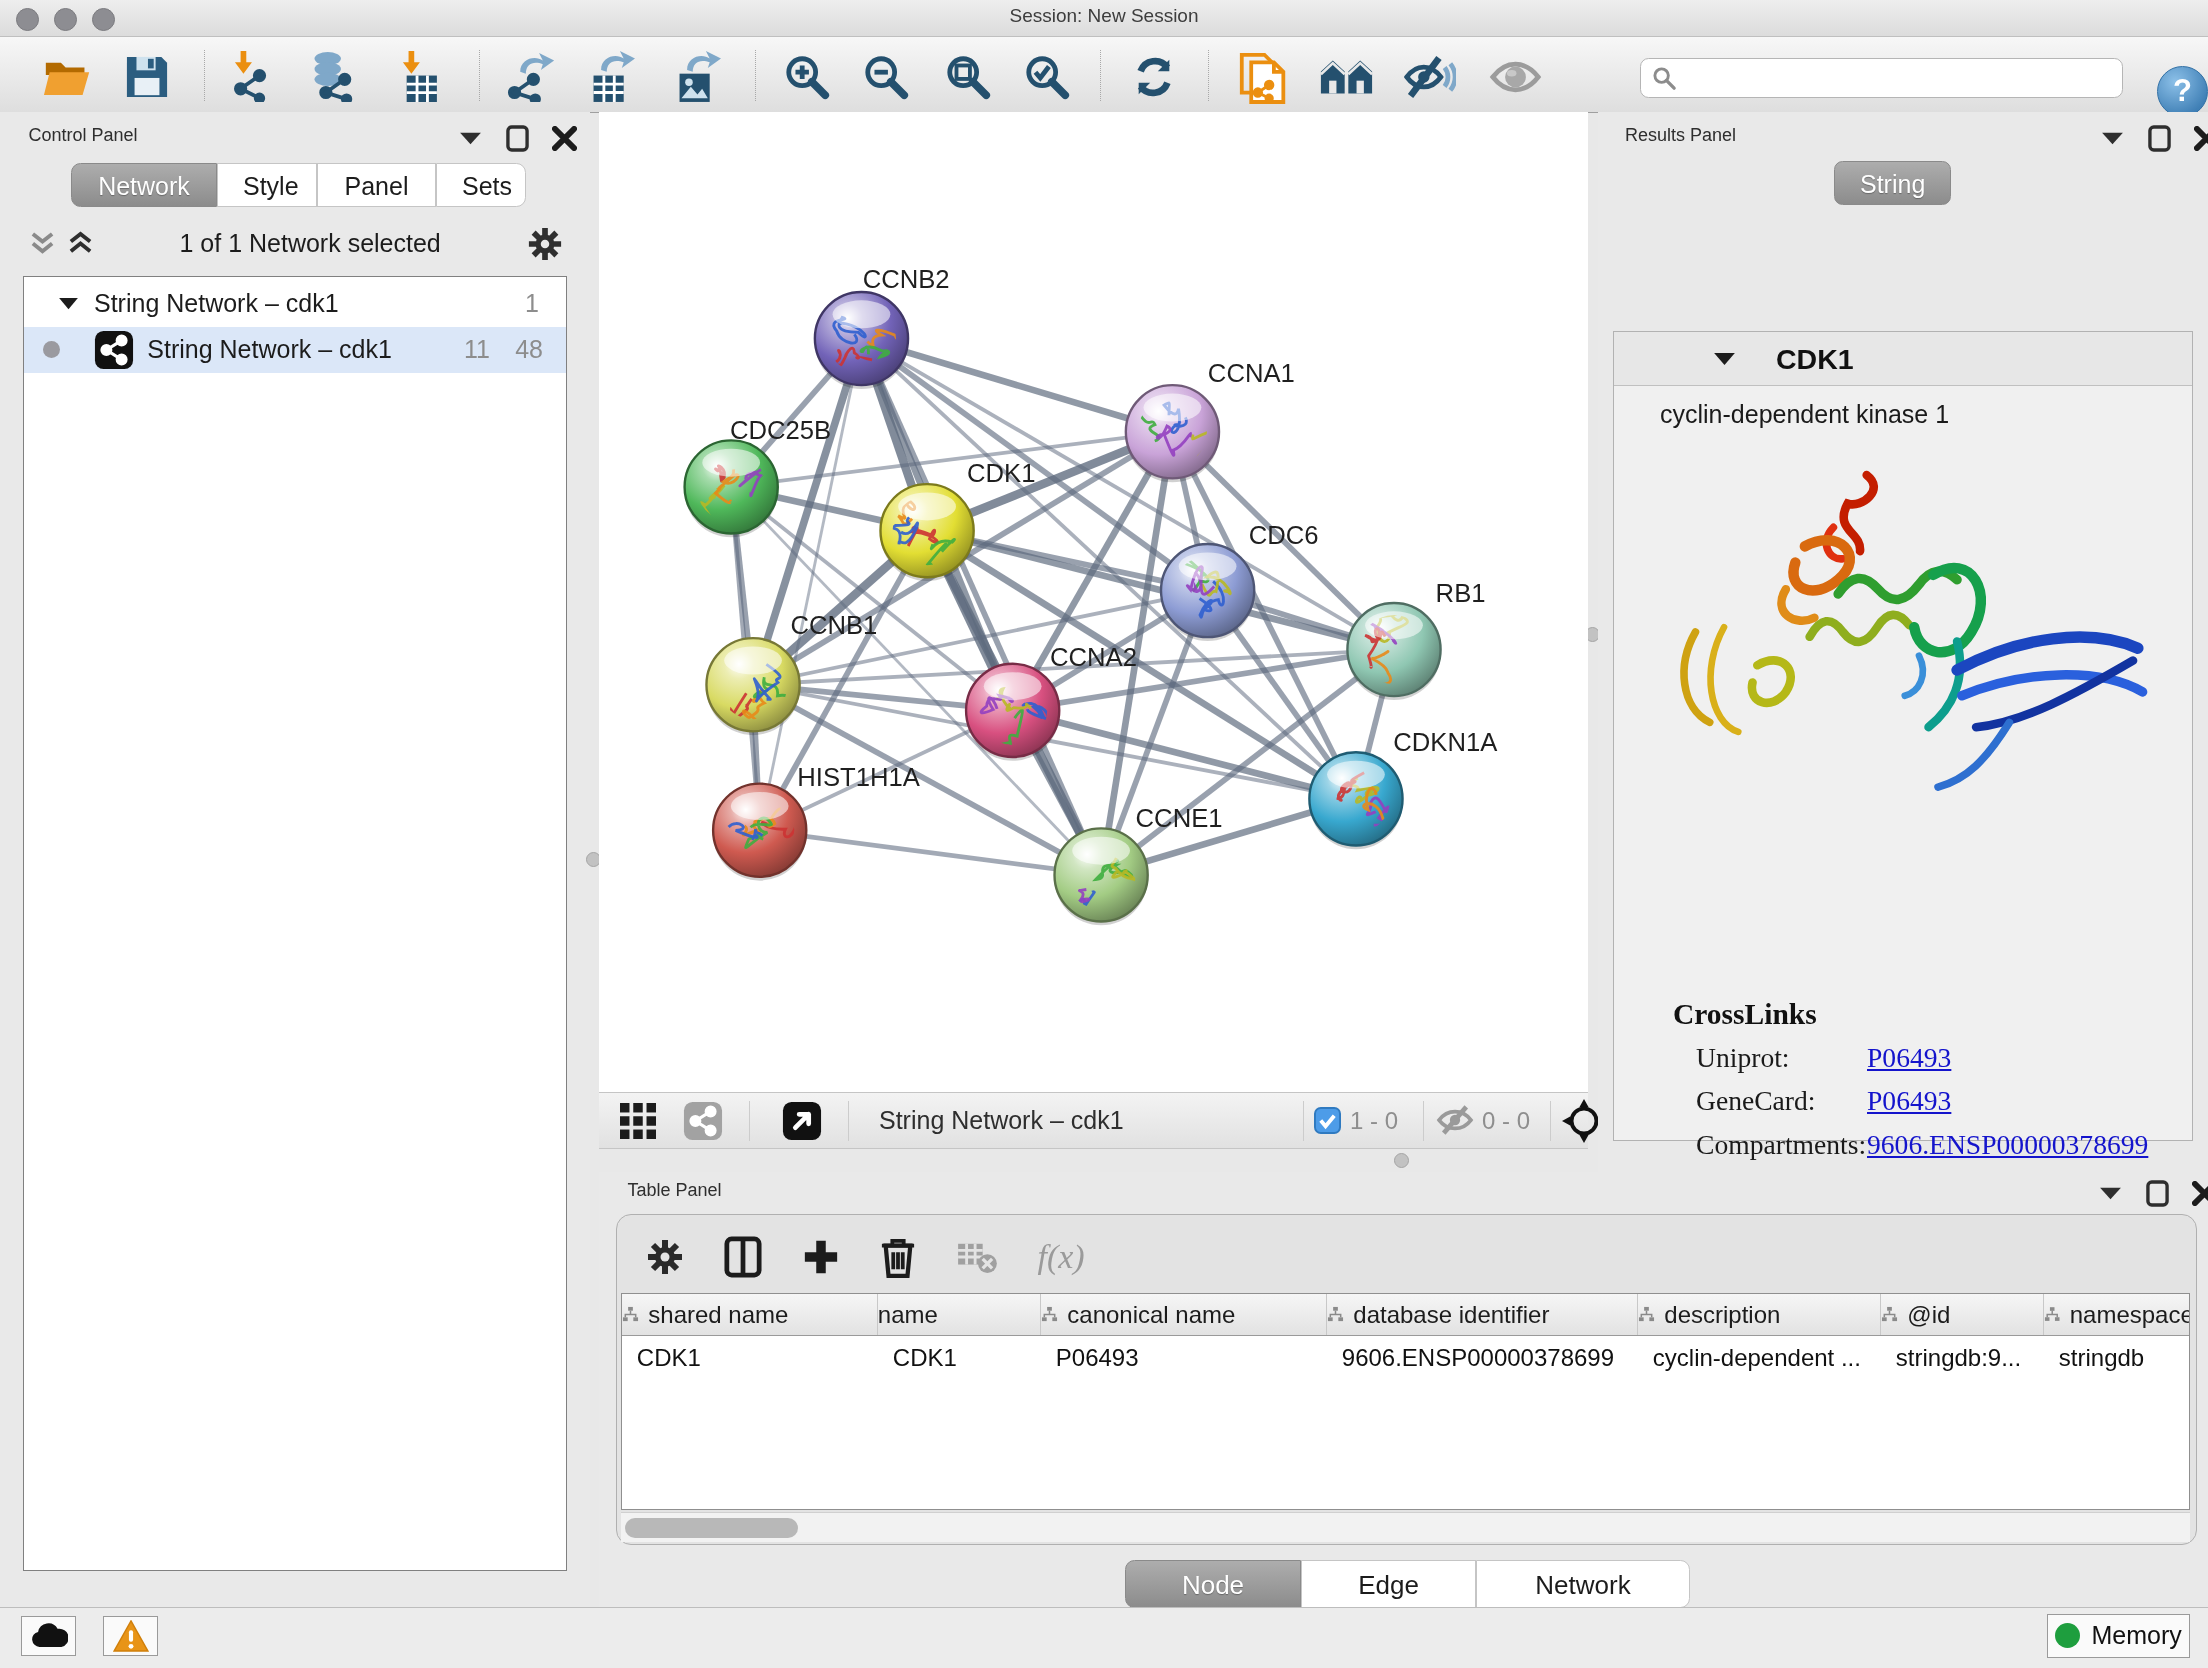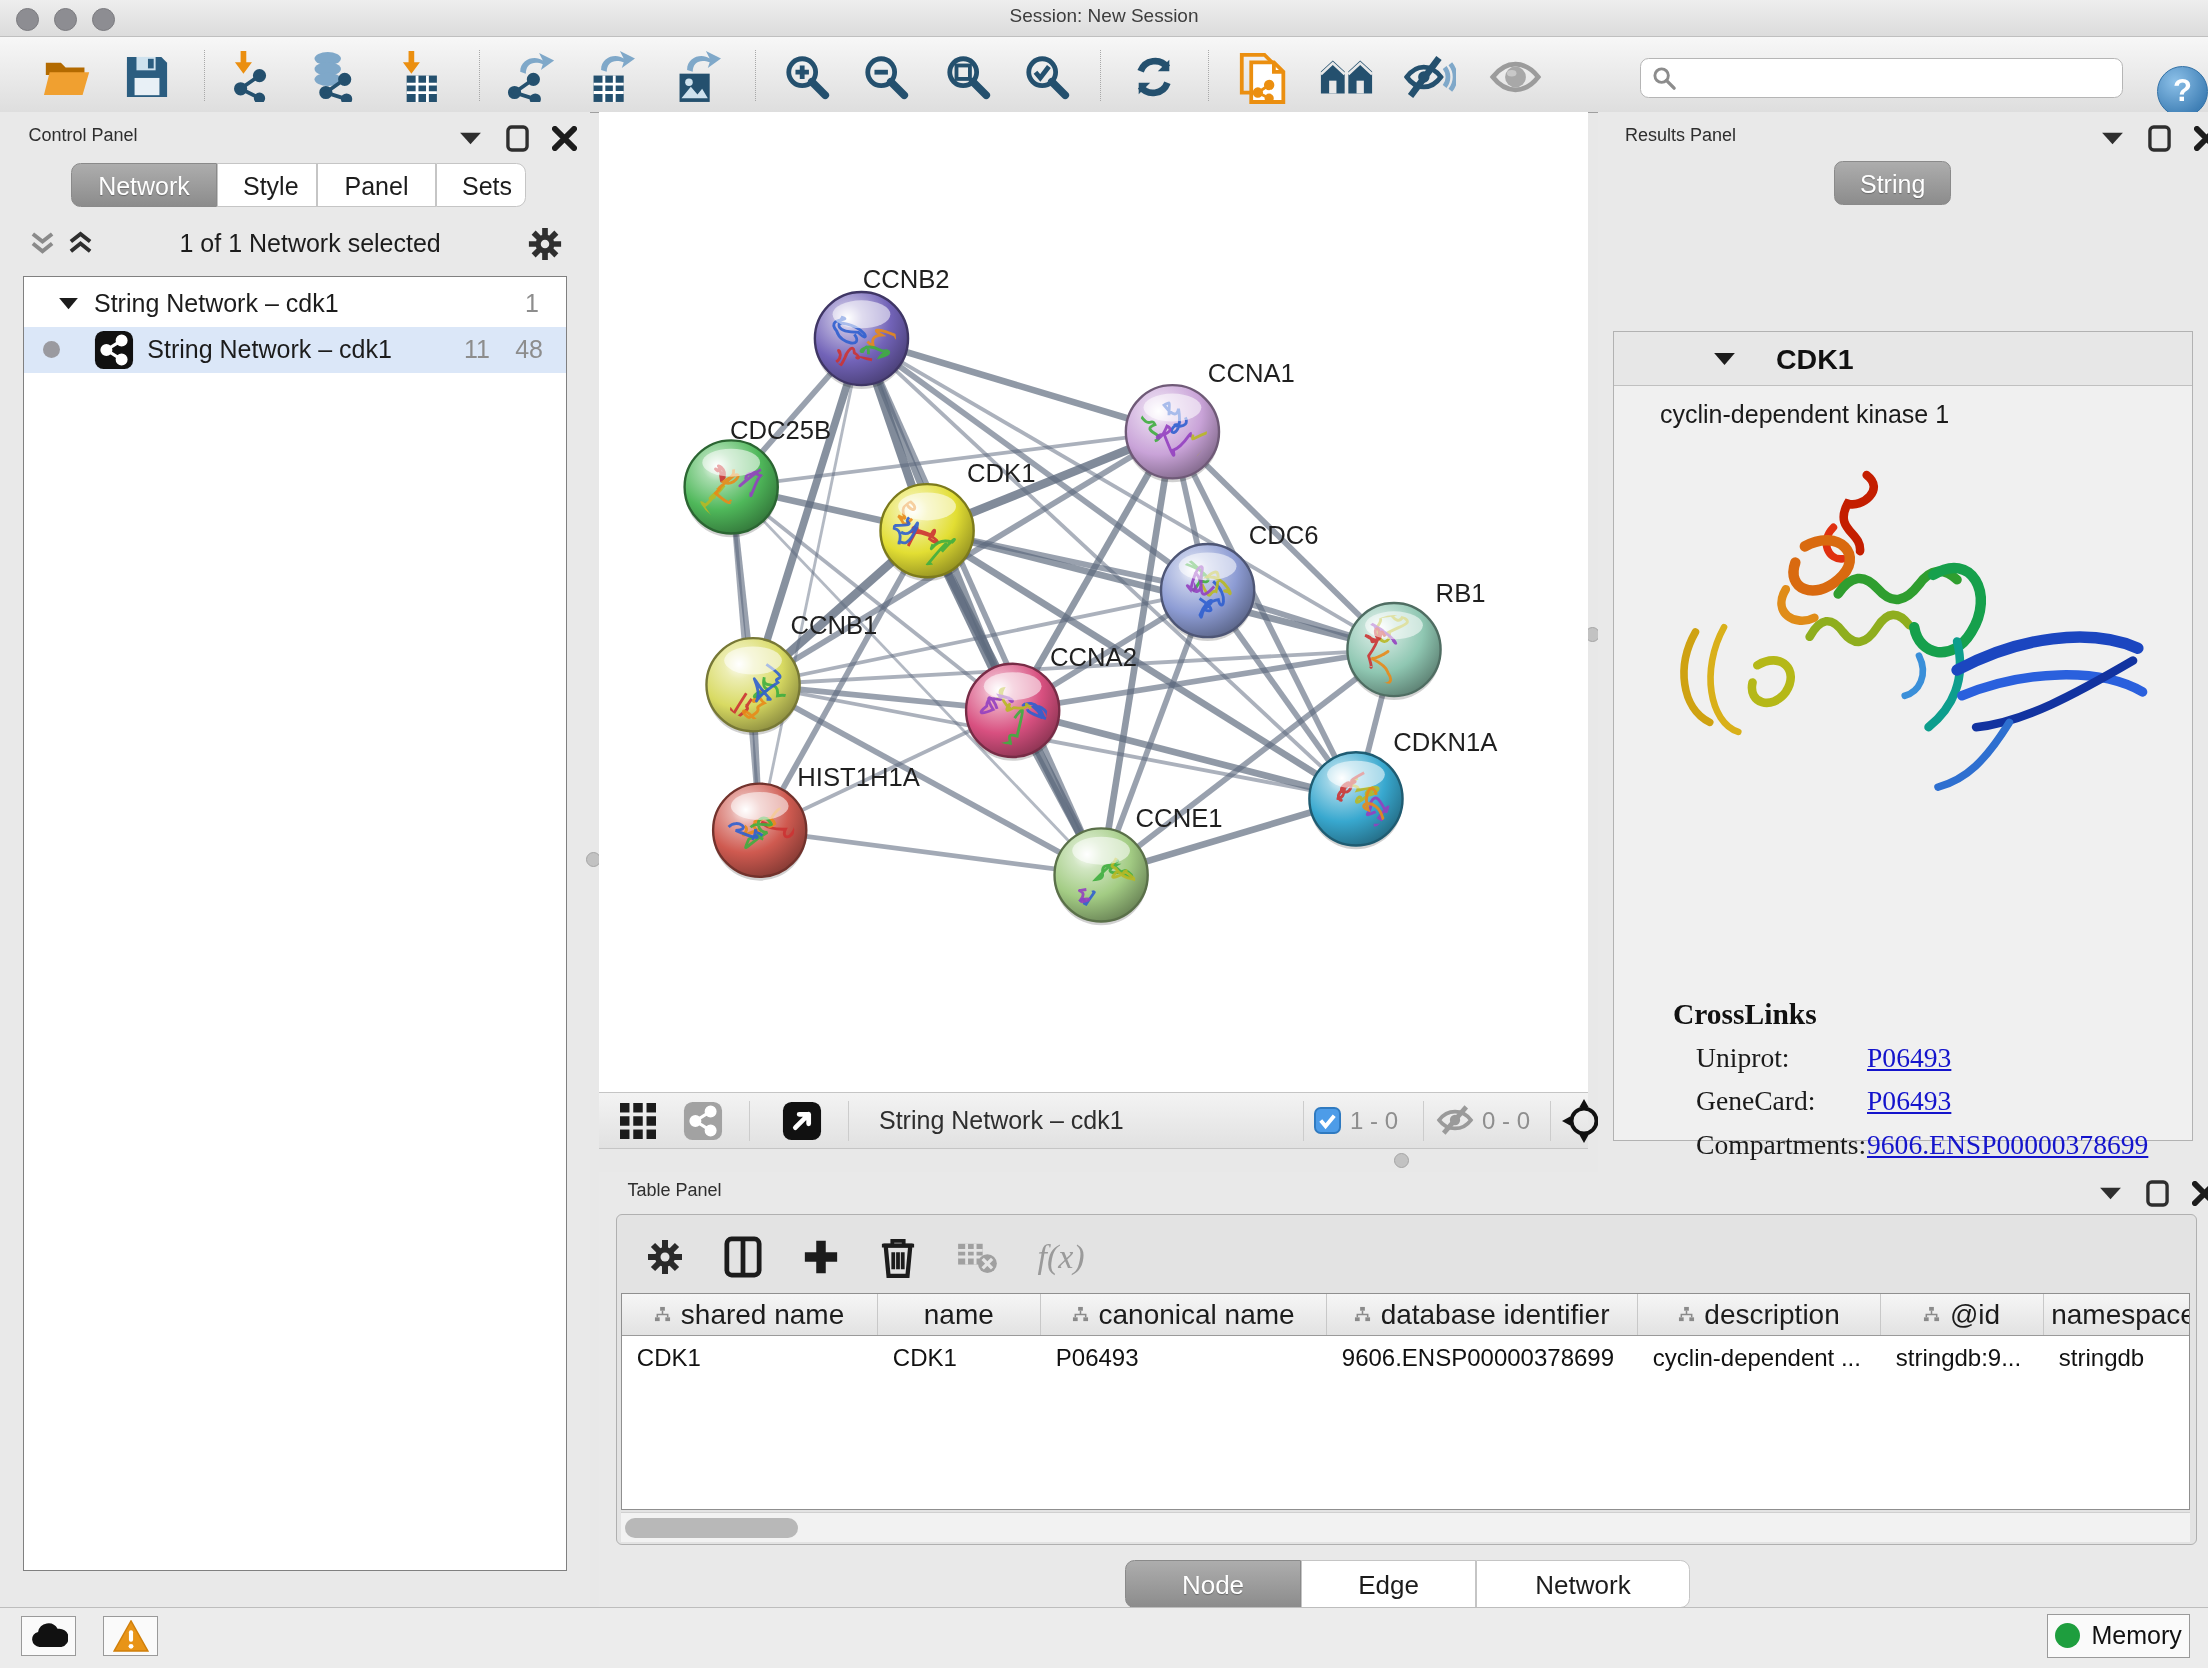--- a/index.html
+++ b/index.html
@@ -54,25 +54,25 @@
   #rp-sec-head{position:absolute;left:0;top:0;width:100%;height:53px;background:#e7e7e7;border-bottom:1px solid #c0c0c0;}
   #rp-gene{position:absolute;left:162px;top:10.5px;font-size:28.5px;font-weight:bold;color:#111;}
   #rp-desc{position:absolute;left:46px;top:68px;font-size:25px;color:#1a1a1a;}
   .serif{font-family:"Liberation Serif","DejaVu Serif",serif;}
   #rp-crosslinks-title{position:absolute;left:59px;top:666px;font-size:29.5px;font-weight:bold;color:#111;}
   .cl-row{position:absolute;left:82px;width:476px;height:44px;font-size:27.6px;color:#1a1a1a;}
   .cl-row a{position:absolute;left:171px;color:#1414cc;text-decoration:underline;white-space:nowrap;}
 
   
   #table-panel{left:599px;top:1172px;width:1609px;height:436px;background:#e9e9e9;}
-  #tp-inner{position:absolute;left:17px;top:42px;width:1581px;height:331px;background:#e3e3e3;border:1.9px solid #b0b0b0;border-radius:6px;box-sizing:border-box;}
+  #tp-inner{position:absolute;left:17px;top:42px;width:1581px;height:331px;background:#e3e3e3;border:1.9px solid #b0b0b0;border-radius:15px;box-sizing:border-box;}
   #tp-toolbar{position:absolute;left:28.5px;top:13.3px;height:57px;display:flex;align-items:center;gap:40px;}
   #tp-table{position:absolute;left:3.8px;top:78px;width:1569px;height:217px;background:#fff;border:1.9px solid #8f8f8f;box-sizing:border-box;overflow:hidden;}
   #tp-header{display:flex;height:42px;background:linear-gradient(#f6f6f6,#e2e2e2);border-bottom:1.9px solid #9a9a9a;box-sizing:border-box;}
-  .th{display:flex;align-items:center;justify-content:center;gap:9.5px;font-size:28px;color:#1c1c1c;border-right:1px solid #c8c8c8;box-sizing:border-box;overflow:hidden;white-space:nowrap;flex:none;}
+  .th{display:flex;align-items:center;justify-content:flex-start;gap:9.5px;font-size:24px;color:#1c1c1c;border-right:1px solid #c8c8c8;box-sizing:border-box;overflow:hidden;white-space:nowrap;flex:none;}
   #tp-row{display:flex;height:44px;}
   .td{font-size:24px;color:#111;padding-left:15px;display:flex;align-items:center;box-sizing:border-box;overflow:hidden;white-space:nowrap;flex:none;}
   #tp-scroll{position:absolute;left:3.8px;top:297px;width:1569px;height:28.5px;background:#f2f2f2;border-top:1px solid #d0d0d0;}
   #tp-thumb{position:absolute;left:3.8px;top:4.8px;width:173px;height:20px;background:#b8b8b8;border-radius:10.5px;}
   #tp-tabs{position:absolute;left:526px;top:388px;display:flex;}
   .tp-tab{height:48px;line-height:48px;font-size:26px;}
 
   
   #statusbar{left:0;top:1607px;width:2208px;height:61px;background:#ececec;border-top:1.9px solid #bdbdbd;box-sizing:border-box;}
   .sb-box{position:absolute;top:7.6px;width:55px;height:40px;background:#fafafa;border:1.9px solid #9a9a9a;display:flex;align-items:center;justify-content:center;box-sizing:border-box;}

